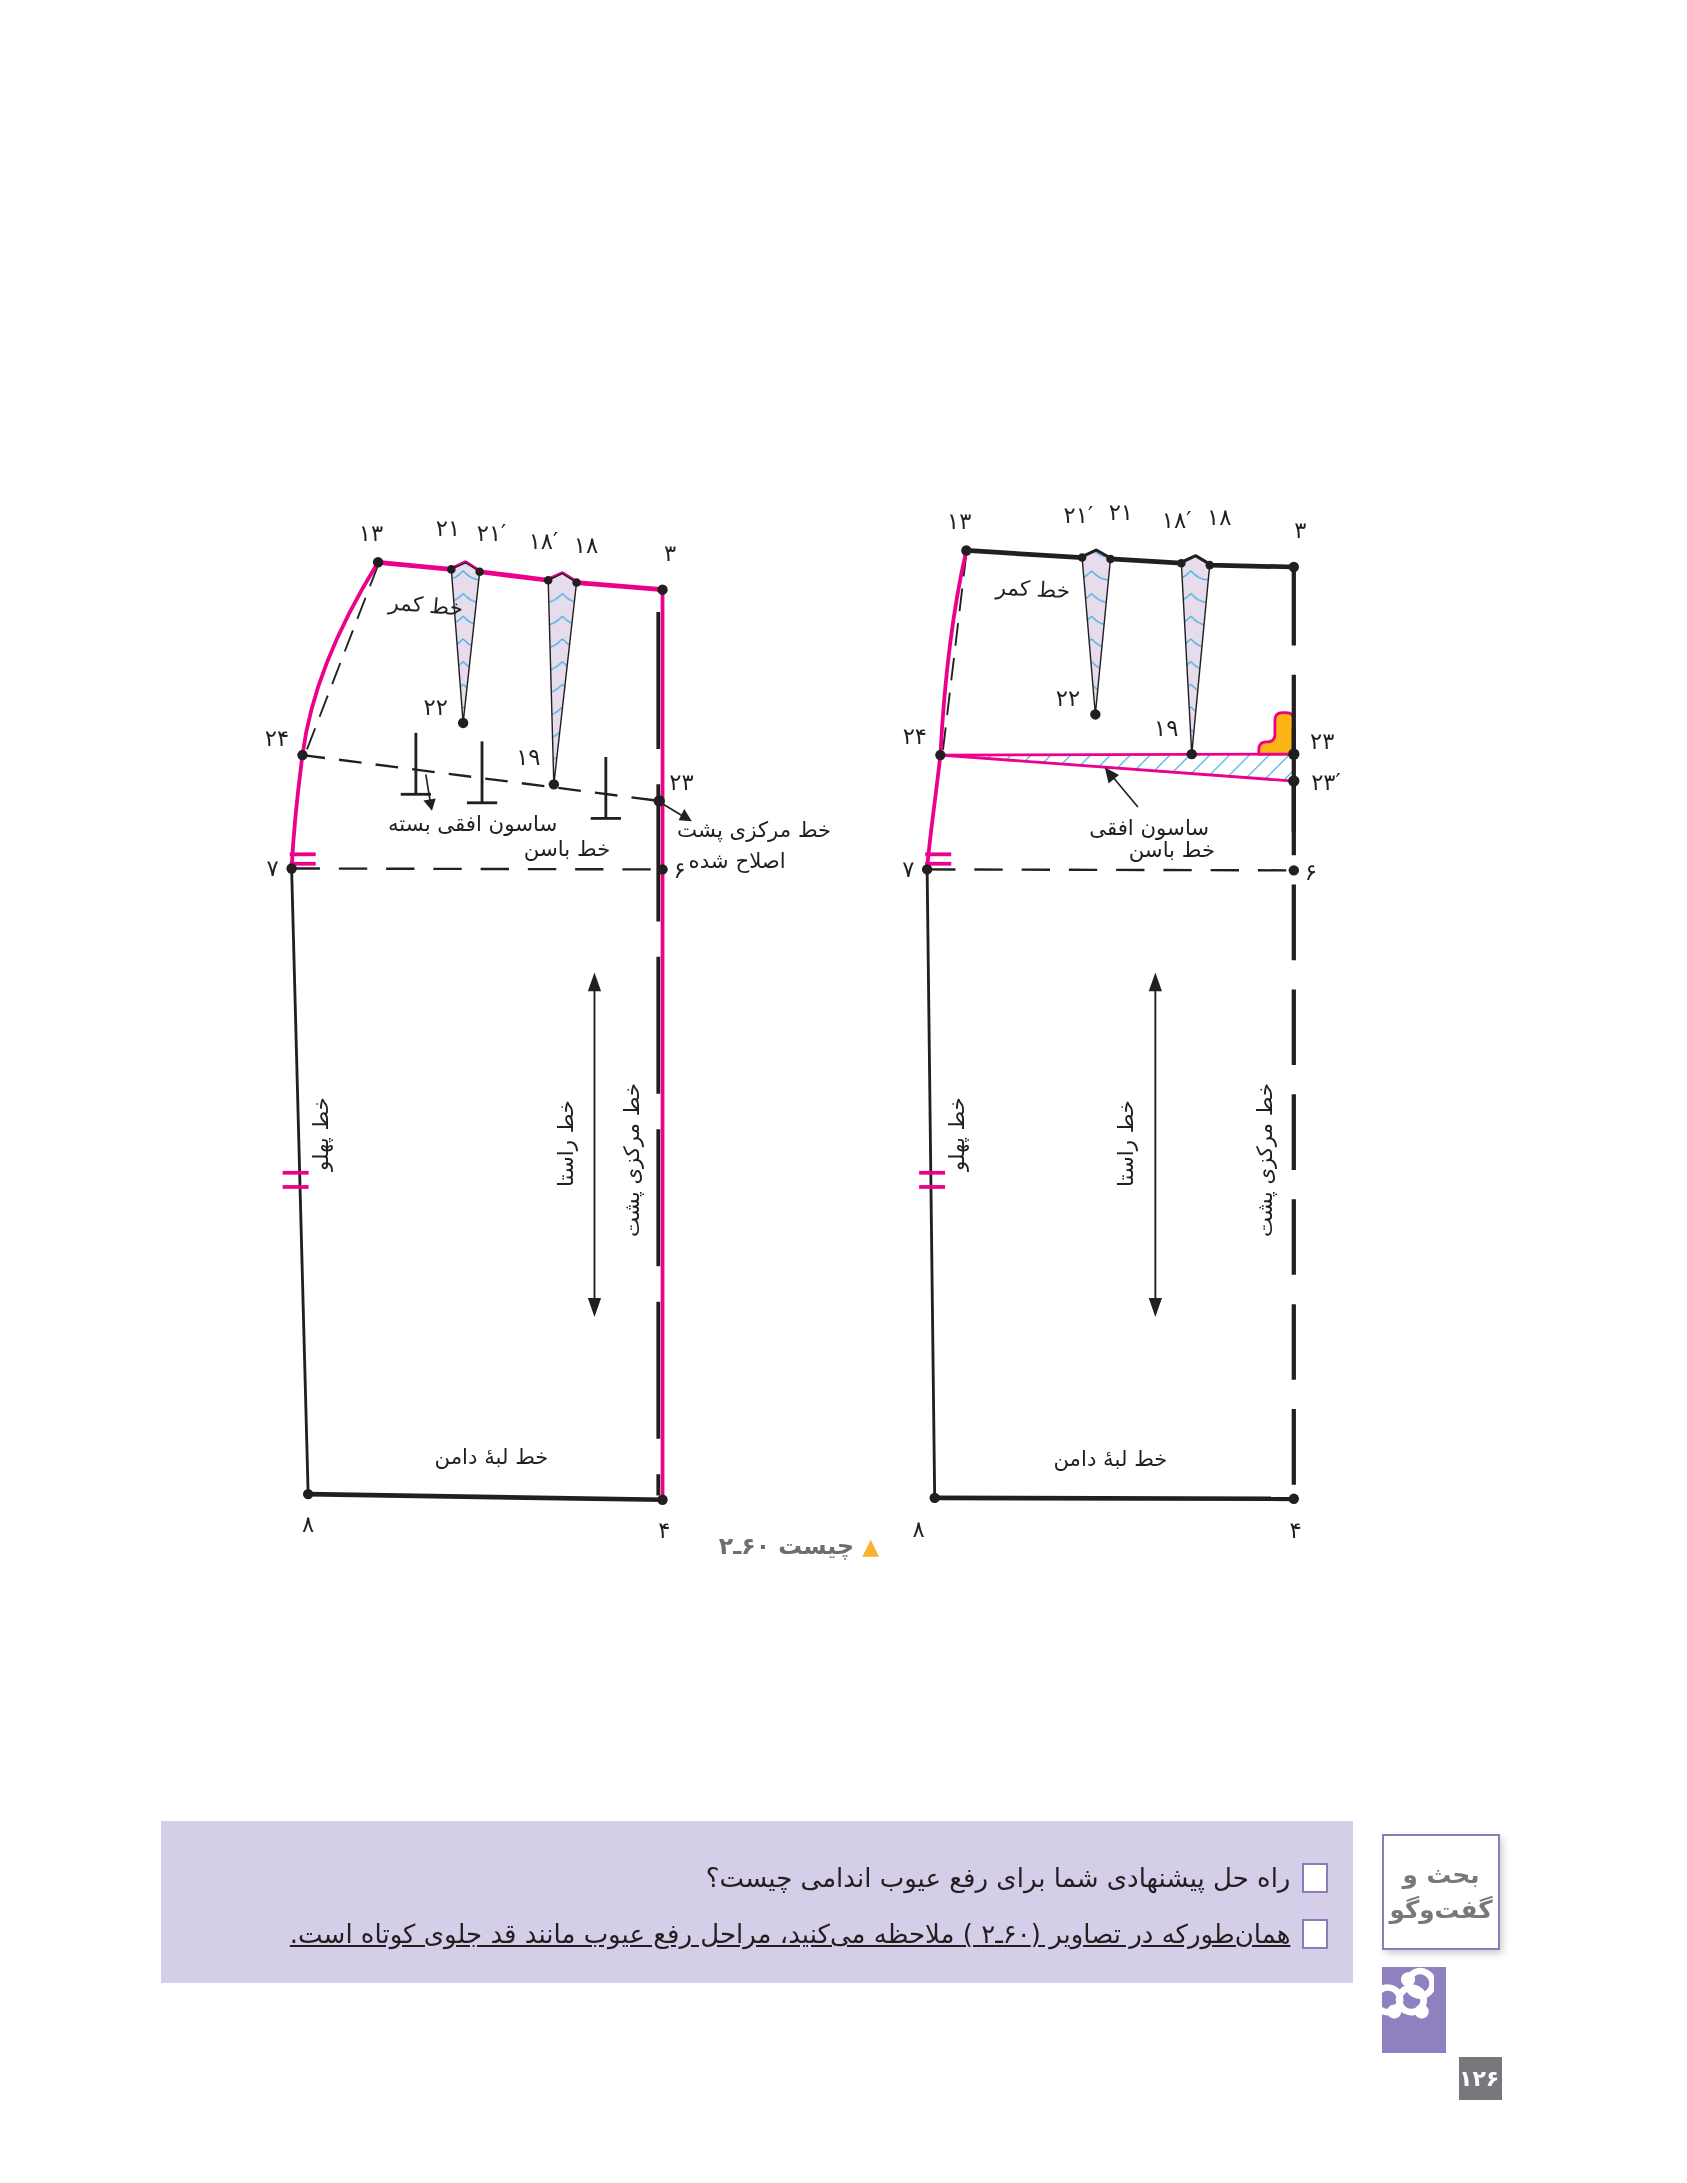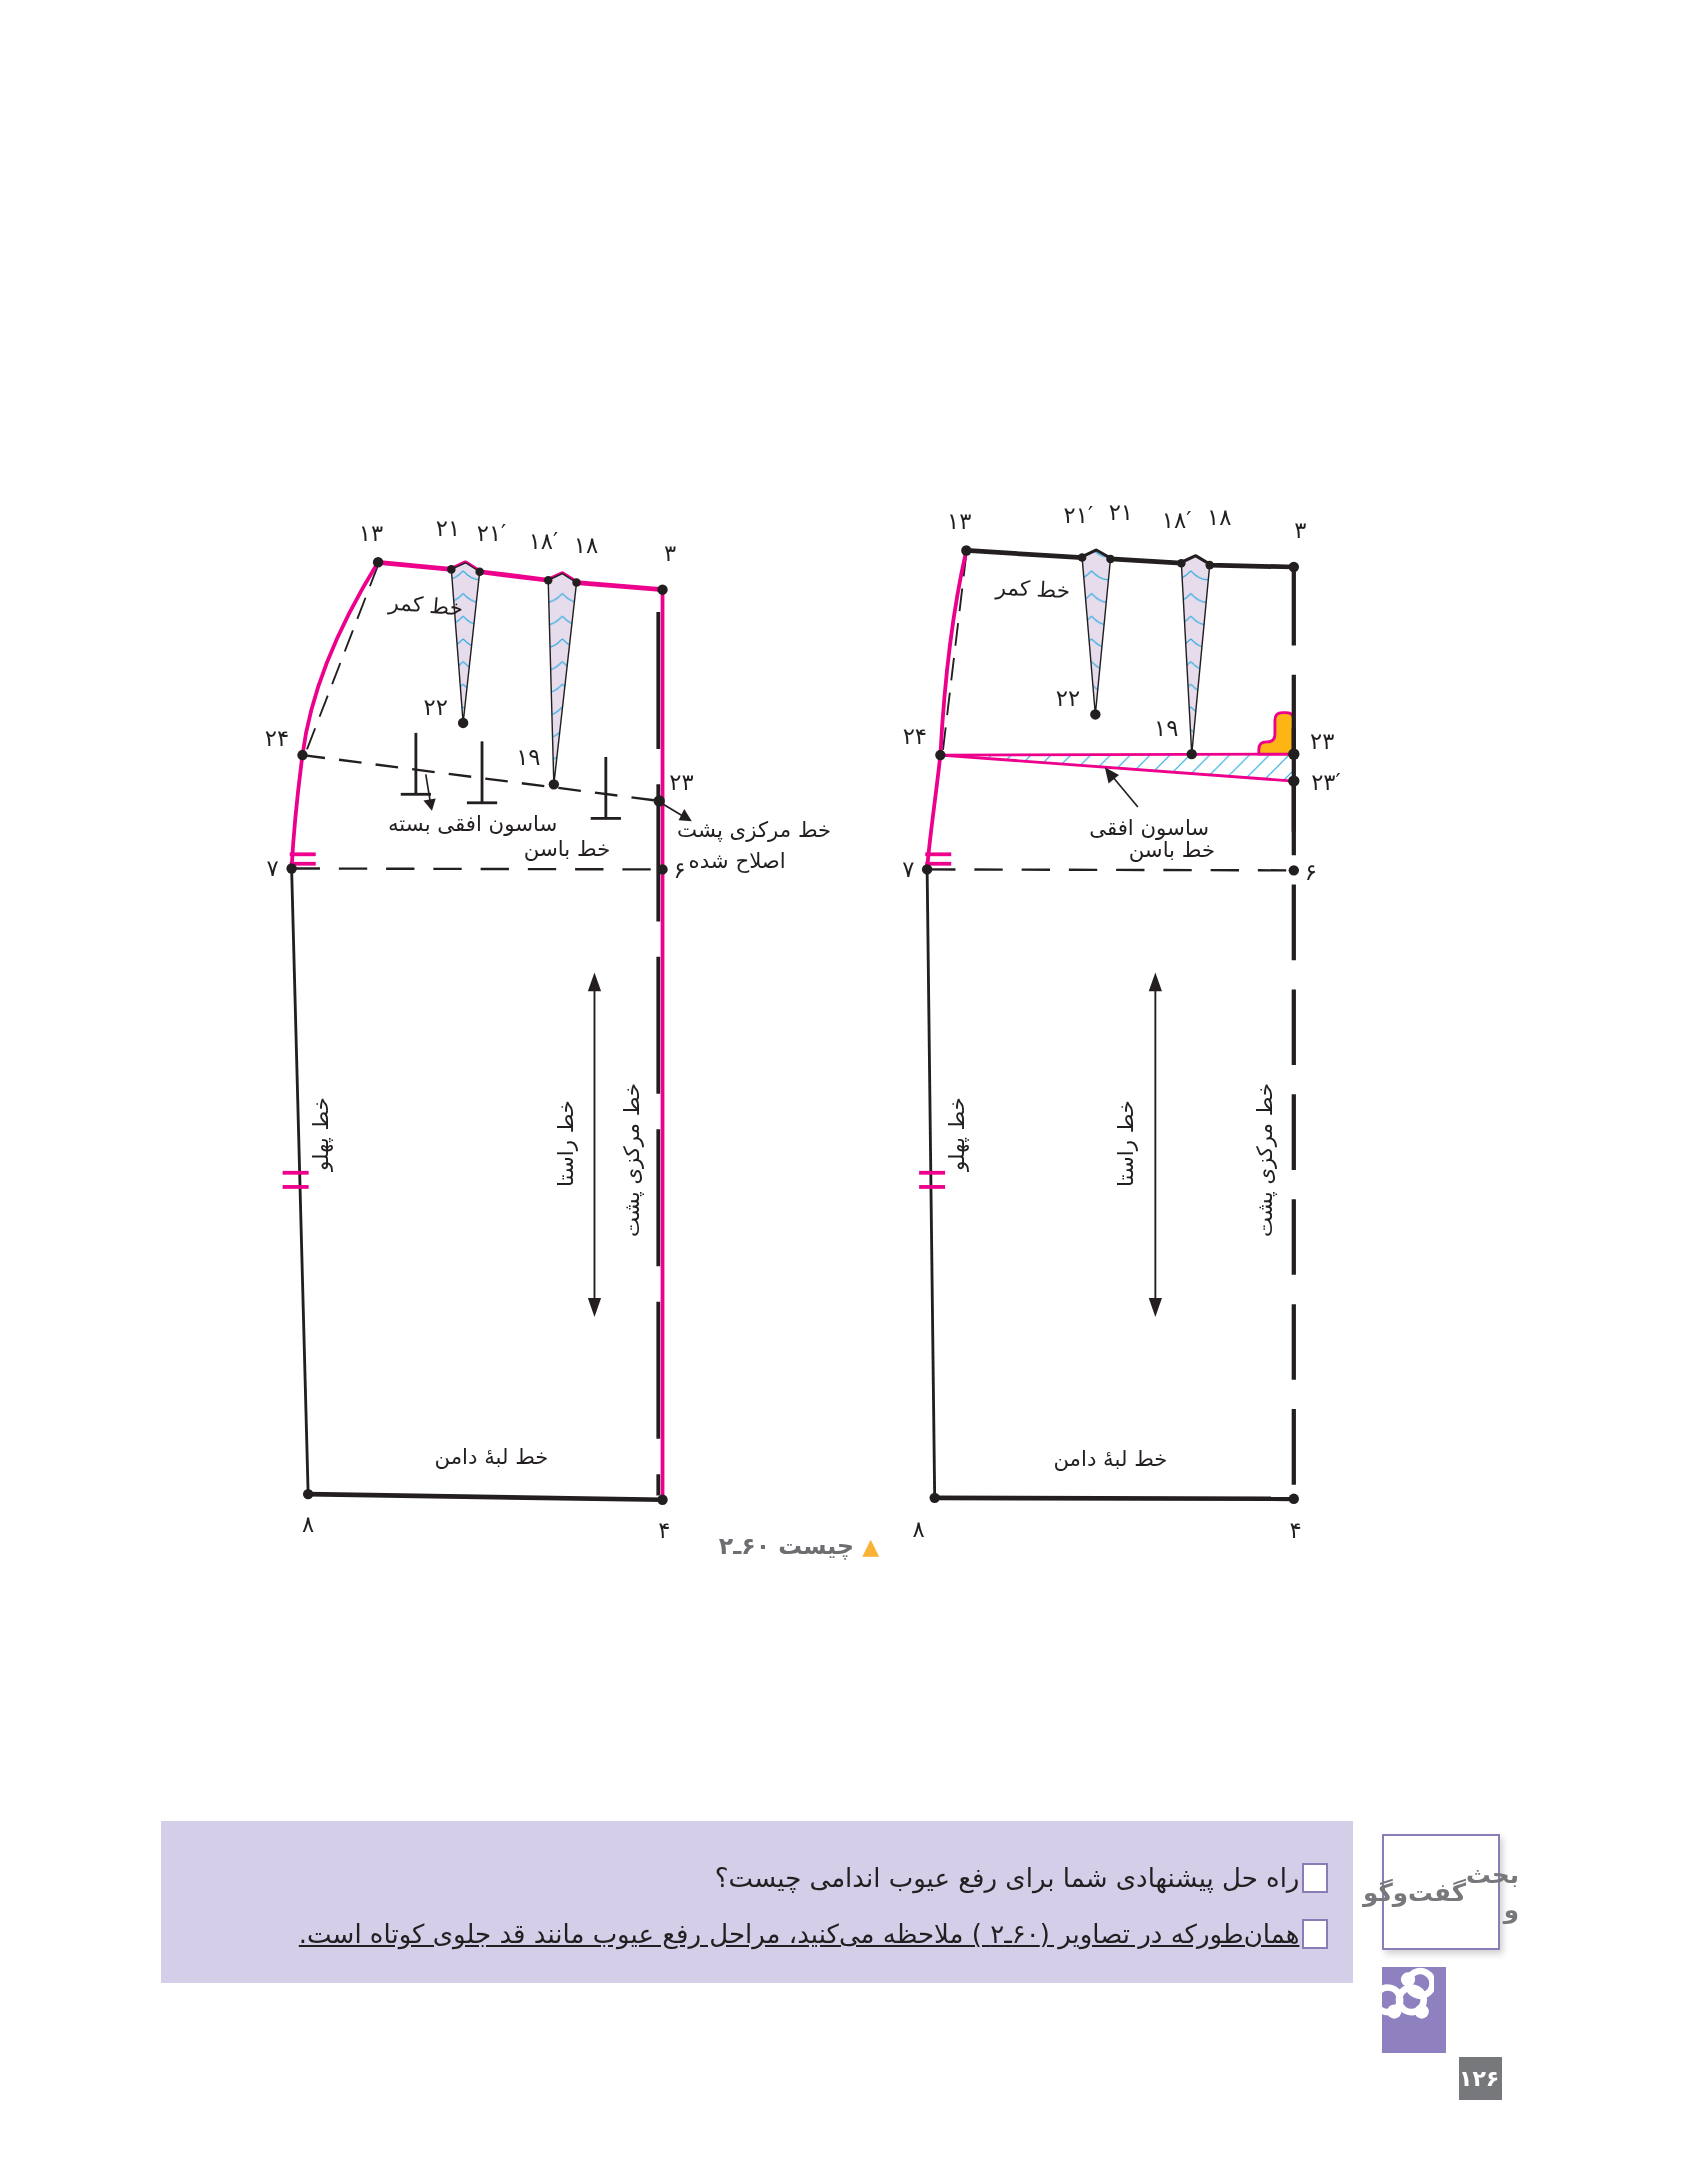--- a/index.html
+++ b/index.html
@@ -10,25 +10,25 @@
   .dnum{font-size:48px;}
   .dlabel{font-size:45px;}
   .para{position:absolute;left:137px;top:1629px;width:1411px;direction:rtl;
         text-align:right;font-size:27px;line-height:56px;}
   .para b{font-weight:bold;}
   .caption{position:absolute;left:676px;top:1532px;width:246px;direction:rtl;
            text-align:center;font-size:23.6px;font-weight:bold;color:#6d6e71;}
   .caption .tri{color:#f9b233;font-size:22px;}
   .dbox{position:absolute;left:161px;top:1821px;width:1192px;height:162px;background:#d4cee8;}
   .ditem{position:absolute;right:24.6px;height:28px;display:flex;direction:rtl;
-         align-items:center;gap:3px;font-size:26px;}
+         align-items:center;gap:12px;font-size:26px;}
   .chk{width:22px;height:26.5px;background:#ffffff;border:2.4px solid #8b7cb8;flex:0 0 auto;}
   .dtab{position:absolute;left:1382px;top:1834px;width:118px;height:116px;background:#ffffff;
         border:2.8px solid #8b7cb8;box-sizing:border-box;box-shadow:2.8px 3.8px 6.6px rgba(0,0,0,0.18);
-        display:flex;flex-direction:row;align-items:center;justify-content:center;
+        display:flex;flex-direction:column;align-items:center;justify-content:center;
         font-size:24.6px;font-weight:bold;color:#77787b;direction:rtl;line-height:35px;}
   .dicon{position:absolute;left:1382px;top:1967px;width:64px;height:86px;background:#8f80c0;
          display:flex;align-items:center;justify-content:center;}
   .pnum{position:absolute;left:1459px;top:2057px;width:43px;height:43px;background:#77787b;
         color:#ffffff;font-size:22px;font-weight:bold;display:flex;align-items:center;
         justify-content:flex-start;}
 </style>
 </head>
 <body>
 

